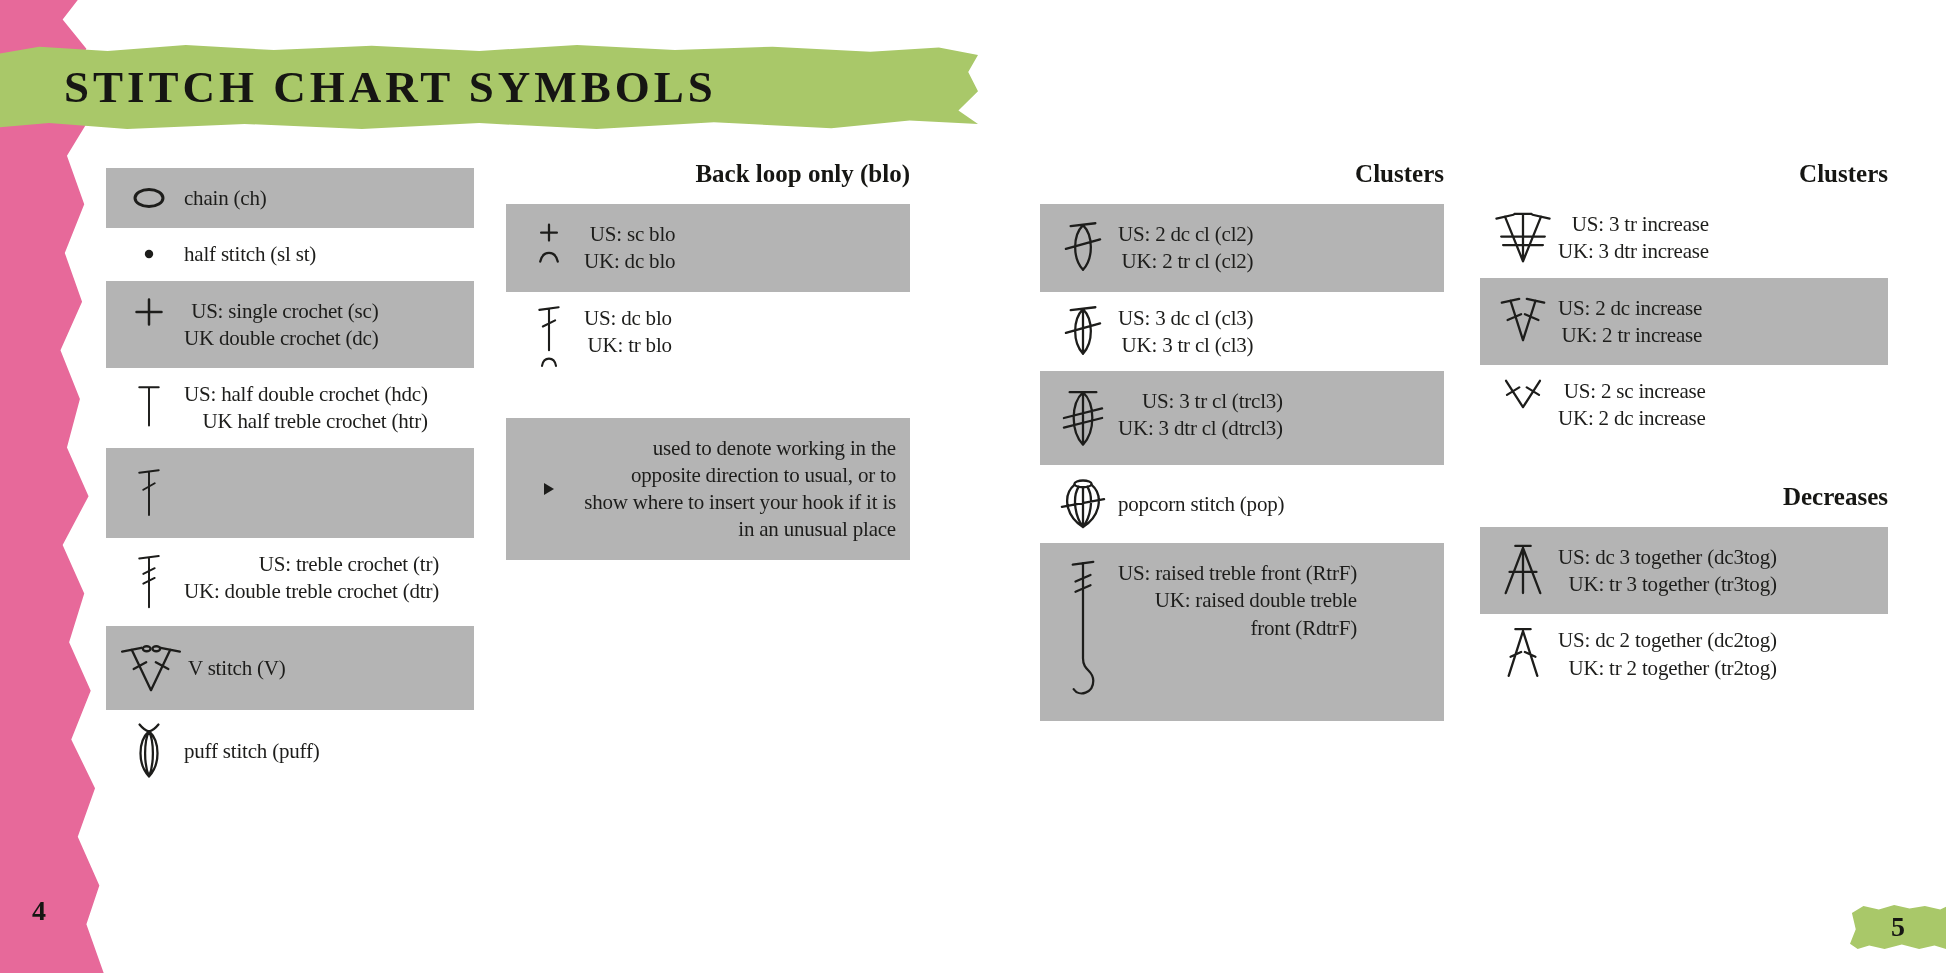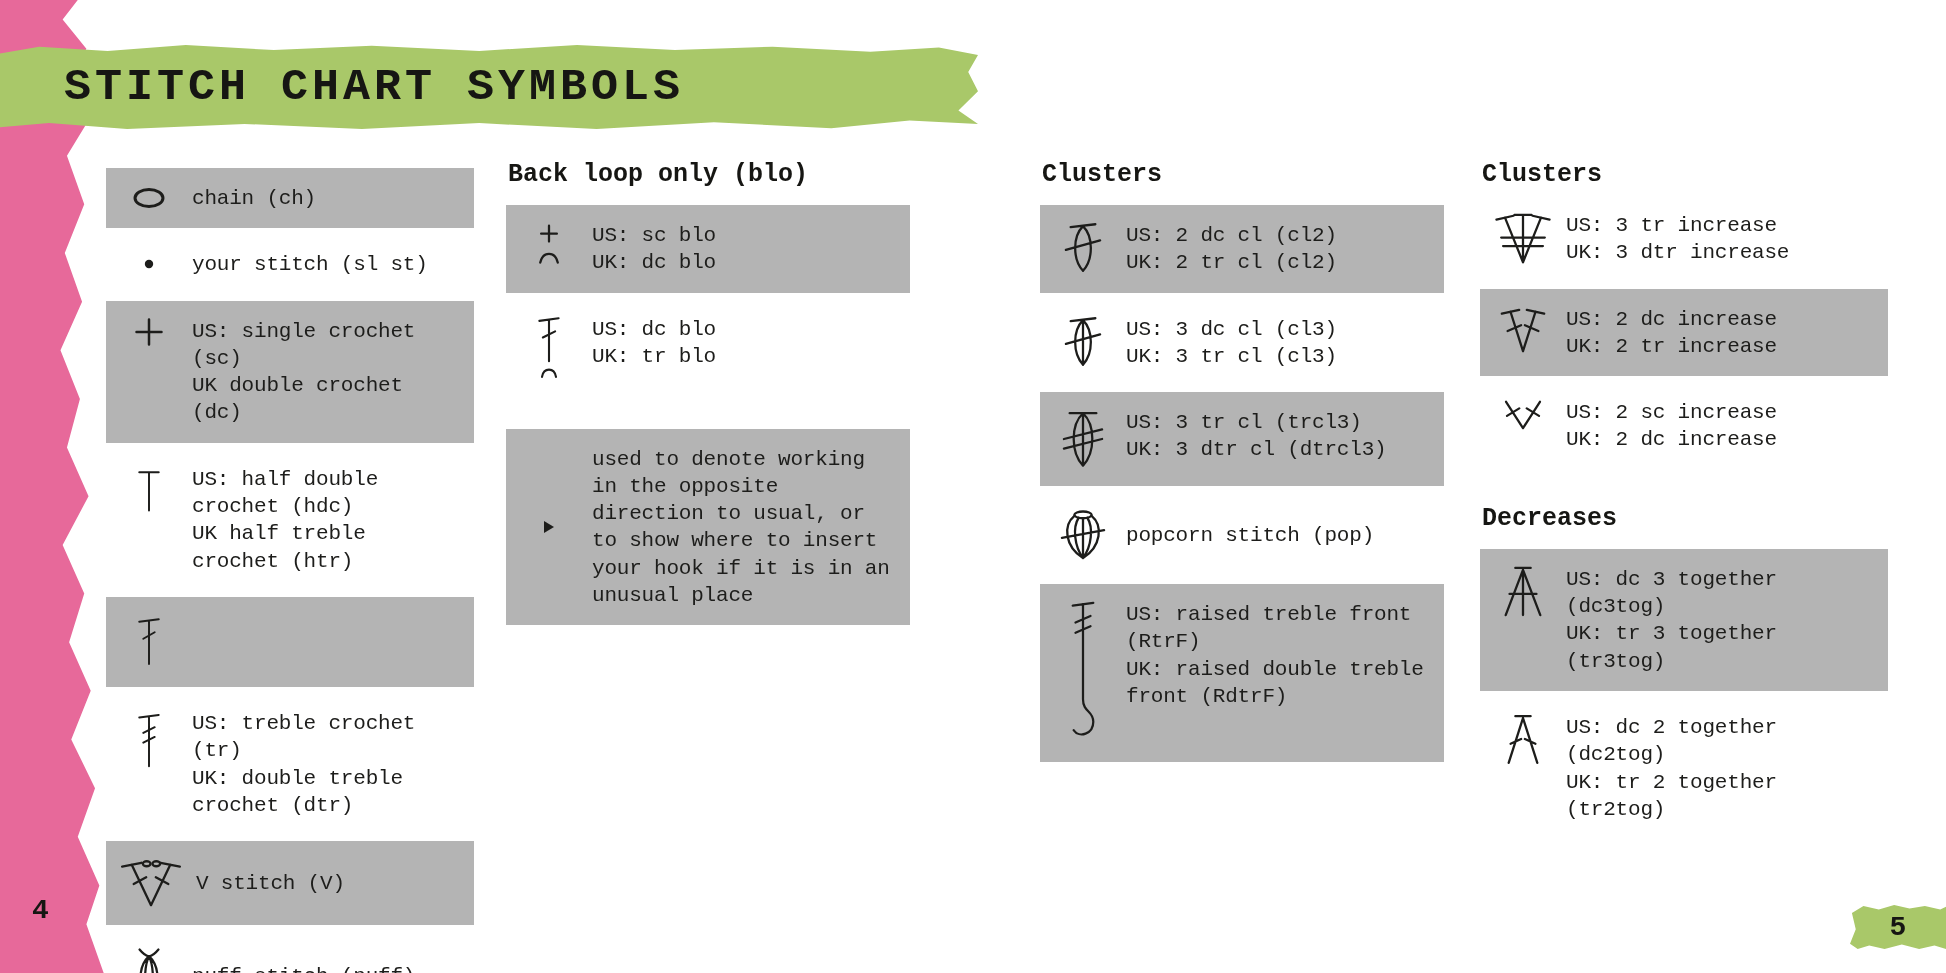--- a/index.html
+++ b/index.html
@@ -1,37 +1,37 @@
 <!DOCTYPE html>
 <html style="--green: #a9c869; --pink: #e7699a; --gray: #b4b4b4; --text: #1d1d1b;"><head>
 <meta charset="utf-8">
 <style>
   html,body{margin:0;padding:0;background:#ffffff;}
   .spread{
     position:relative;width:1946px;height:973px;background:#ffffff;overflow:hidden;
-    font-family:Liberation Mono, monospace;color:var(--text,#1d1d1b);
+    font-family:Liberation Serif, serif;color:var(--text,#1d1d1b);
   }
   
   .pink-stroke{
     position:absolute;left:0;top:0;width:108px;height:100%;background:var(--pink,#e7699a);z-index:1;
     clip-path:polygon(0% 0%,72% 0%,58% 2%,80% 5%,64% 8%,84% 12%,62% 16%,78% 21%,60% 26%,76% 31%,56% 36%,74% 41%,62% 46%,82% 51%,58% 56%,78% 61%,64% 66%,84% 71%,66% 76%,88% 81%,72% 86%,92% 91%,80% 95%,96% 100%,0% 100%);
   }
   
   .banner{
     position:absolute;left:0;top:45px;width:978px;height:84px;background:var(--green,#a9c869);z-index:2;
     display:flex;align-items:center;
     clip-path:polygon(0% 10%,4% 2%,11% 7%,19% 0%,28% 6%,38% 1%,49% 7%,59% 0%,69% 6%,79% 2%,89% 8%,96% 3%,100% 12%,99% 32%,100% 55%,98% 78%,100% 94%,93% 90%,85% 99%,73% 92%,61% 100%,49% 93%,37% 100%,25% 94%,13% 100%,5% 93%,0% 98%);
   }
   .banner h1{
     margin:0 0 0 64px;font-size:45px;font-weight:bold;letter-spacing:4px;color:#161613;
   }
-  .col{position:absolute;z-index:2;}
+  .col{position:absolute;z-index:2;text-align:right;}
   .col h2{font-size:25px;font-weight:bold;margin:0 0 16px 2px;color:#161613;}
   .col h2.spaced{margin-top:44px;}
-  .row{display:flex;gap:14px;margin-bottom:16px;padding:6px 14px;align-items:flex-start;}
+  .row{display:flex;gap:6px;margin-bottom:6px;padding:6px 14px;align-items:flex-start;}
   .row.center{align-items:center;}
   .row.shaded{background:var(--gray,#b4b4b4);padding:16px 14px;}
   .row.gap-before{margin-top:42px;}
   .sym{flex:0 0 58px;display:flex;justify-content:center;}
   .txt{font-size:21px;line-height:1.3;letter-spacing:-0.2px;padding-top:1px;}
   .pagenum-left{position:absolute;left:32px;top:895px;font-size:28px;font-weight:bold;z-index:3;color:#161613;}
   .corner-swatch{
     position:absolute;left:1850px;top:905px;width:96px;height:44px;background:var(--green,#a9c869);z-index:2;
     display:flex;align-items:center;justify-content:center;
     clip-path:polygon(2% 18%,14% 2%,30% 10%,46% 0%,62% 8%,78% 2%,94% 10%,100% 4%,100% 100%,88% 92%,72% 100%,54% 90%,36% 100%,20% 92%,8% 100%,0% 88%,6% 55%);
@@ -58,21 +58,21 @@
             </svg>
           </span>
           <span class="txt">chain (ch)</span>
         </div>
         <div class="row center">
           <span class="sym">
             <svg width="16" height="16" viewBox="0 0 16 16" fill="none" stroke="#1d1d1b" stroke-width="2.4" stroke-linecap="round">
               <circle cx="8" cy="8" r="4.2" fill="#1d1d1b" stroke="none"></circle>
             </svg>
           </span>
-          <span class="txt">your stitch (sl st)</span>
+          <span class="txt">half stitch (sl st)</span>
         </div>
         <div class="row shaded">
           <span class="sym">
             <svg width="30" height="30" viewBox="0 0 36 36" fill="none" stroke="#1d1d1b" stroke-width="2.4" stroke-linecap="round">
               <path d="M18 3 V33 M3 18 H33" stroke-width="3"></path>
             </svg>
           </span>
           <span class="txt">US: single crochet (sc)<br>UK double crochet (dc)</span>
         </div>
         <div class="row">

